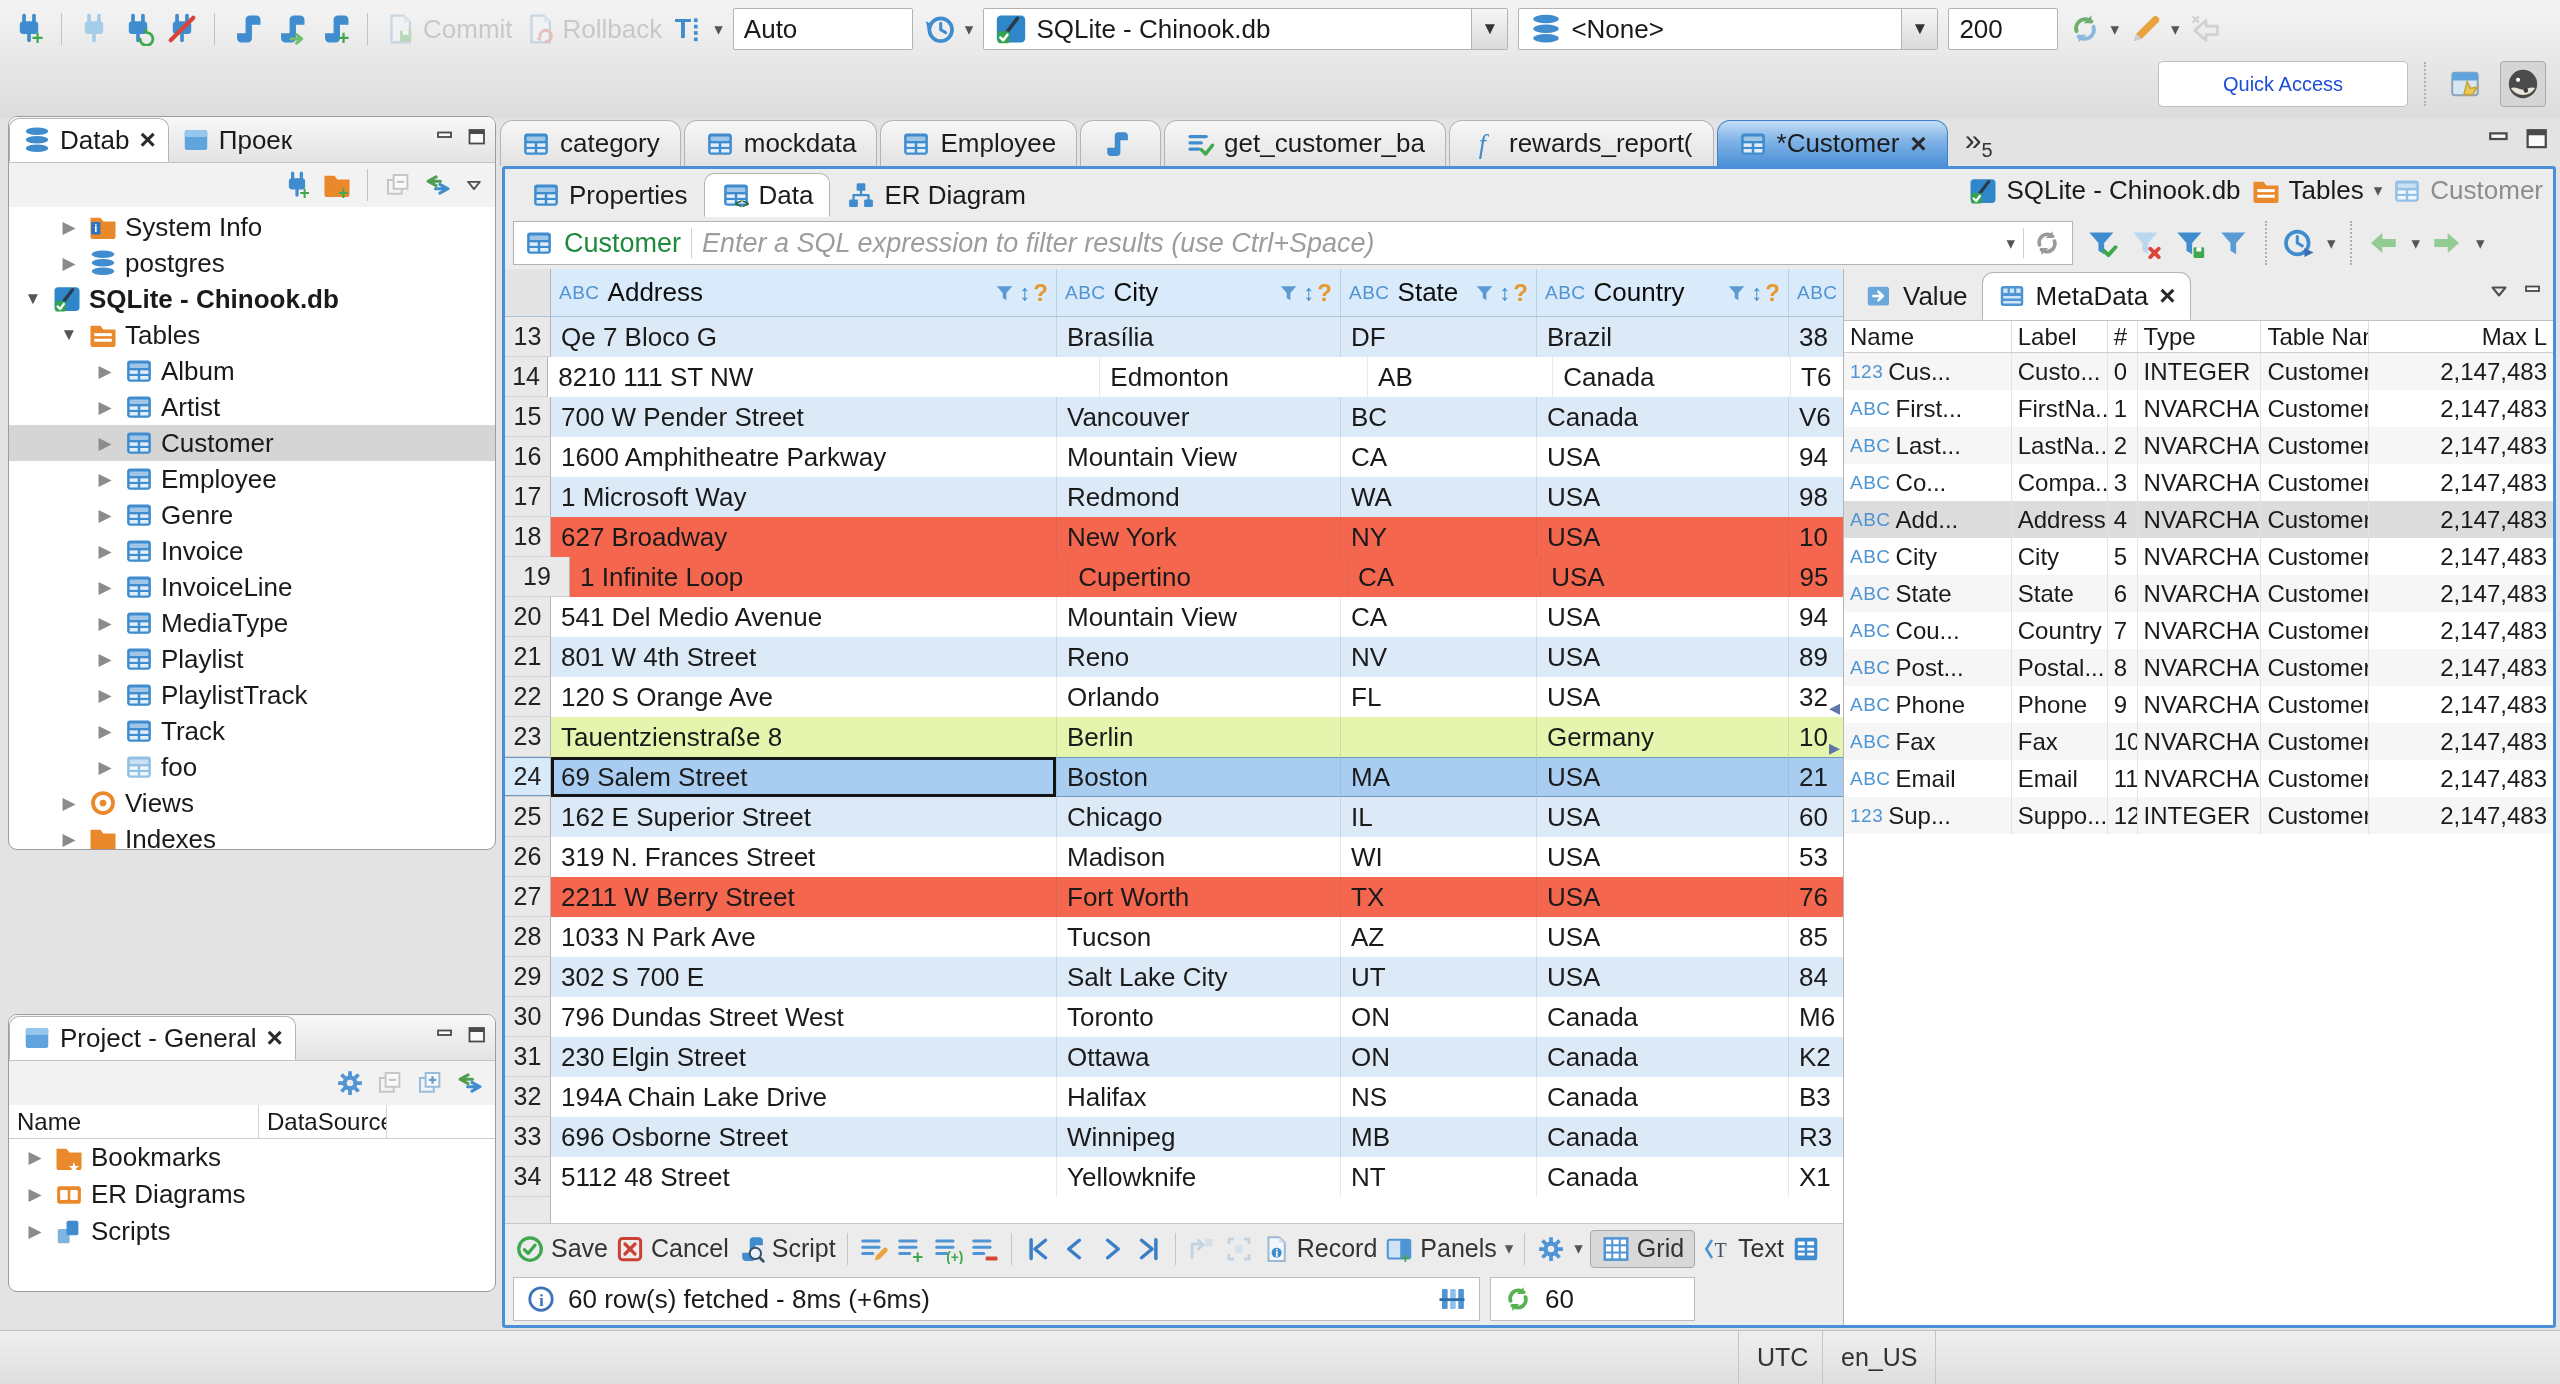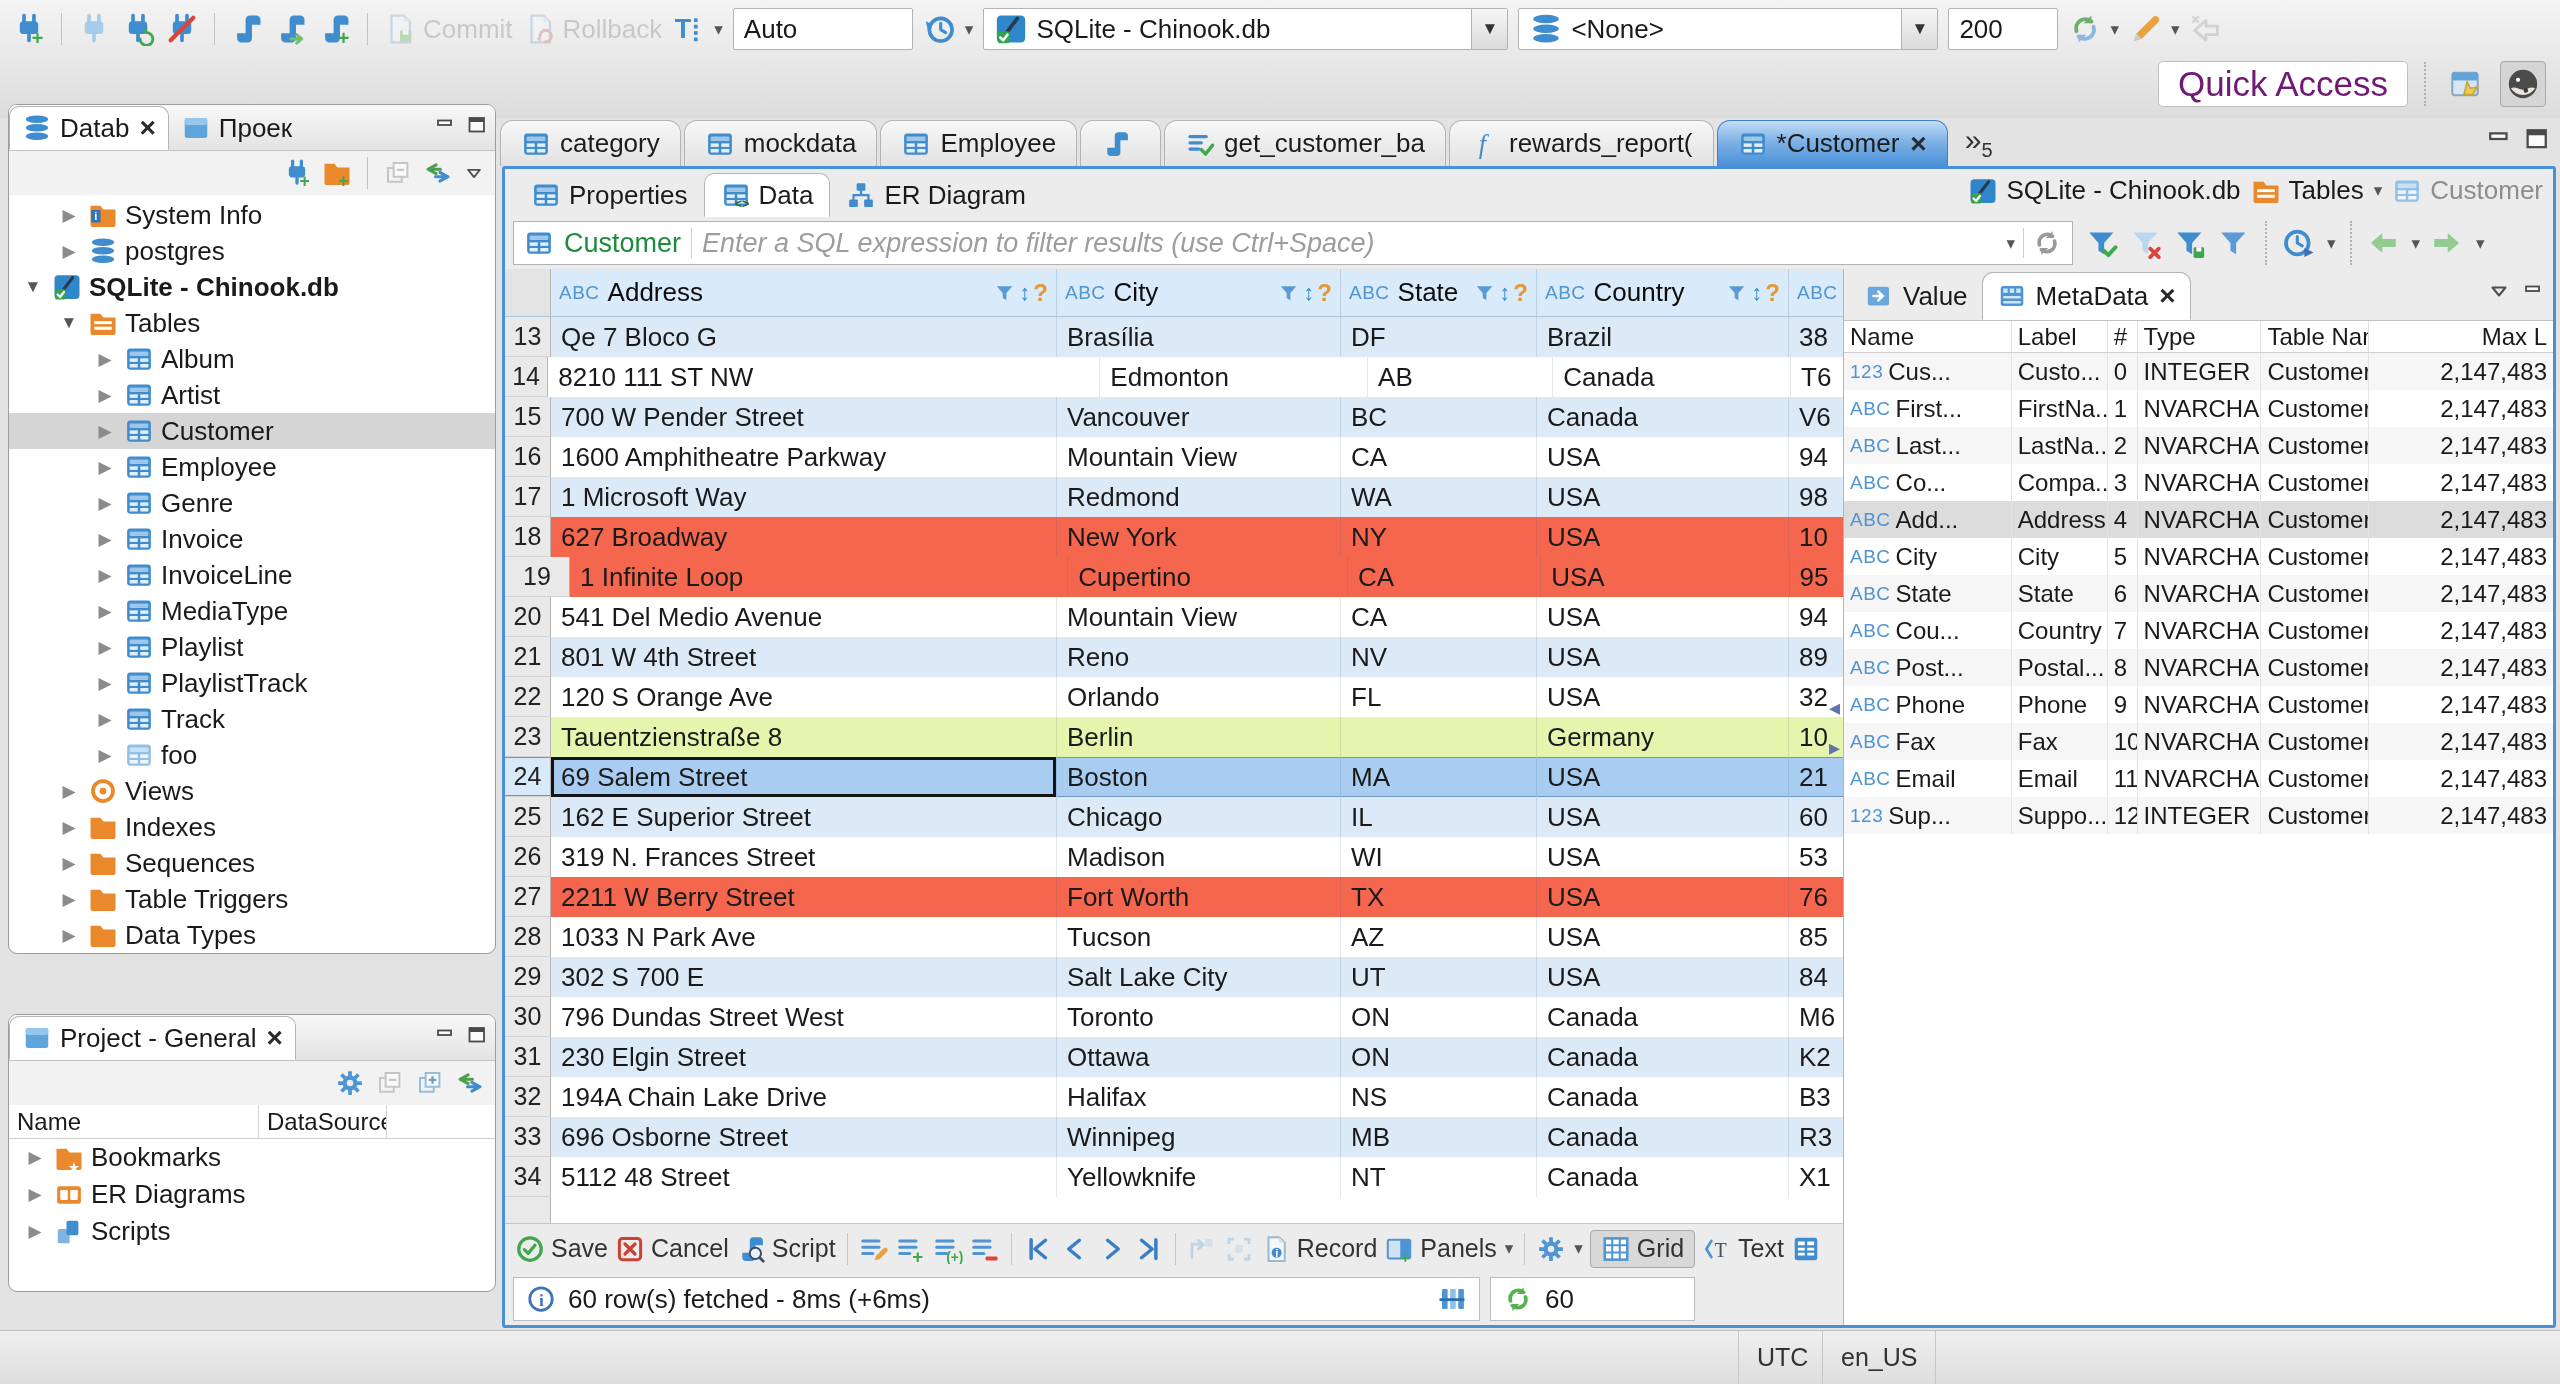--- a/index.html
+++ b/index.html
@@ -12,21 +12,21 @@
 .drop-caret{font-size:17px;color:#555;margin-left:2px}
 
 #topbar{position:absolute;left:0;top:0;width:2560px;height:118px;background:linear-gradient(#f4f4f4,#dcdcdc)}
 .tb-row1{position:absolute;left:12px;top:6px;height:46px;display:flex;align-items:center;gap:10px}
 .tb-sep{width:1px;height:32px;background:#c2c2c2;margin:0 5px}
 .tb-btn{display:flex;align-items:center;gap:6px}
 .glabel{color:#9b9b9b;font-size:26px}
 .combo{height:42px;background:#fff;border:1px solid #b3b3b3;border-radius:2px;display:flex;align-items:center;padding:0 10px;font-size:26px;gap:8px;white-space:nowrap}
 .combo .dropbtn{width:36px;height:40px;border-left:1px solid #b3b3b3;background:linear-gradient(#f6f6f6,#dadada);display:flex;align-items:center;justify-content:center;margin:0 -10px 0 6px;font-size:17px;color:#333}
 .tb-row2{position:absolute;right:14px;top:58px;height:52px;display:flex;align-items:center;gap:12px}
-#quick-access{width:250px;height:46px;border:1px solid #c0c0c0;border-radius:5px;background:#fff;color:#701a75;font-size:35px;display:flex;align-items:center;justify-content:center}
+#quick-access{width:250px;height:46px;border:1px solid #c0c0c0;border-radius:5px;background:#fff;color:#1d4ed8;font-size:20px;display:flex;align-items:center;justify-content:center}
 .dotsep{width:2px;height:44px;border-left:2px dotted #b0b0b0;margin:0 4px}
 .sq-btn{width:46px;height:46px;display:flex;align-items:center;justify-content:center;border-radius:4px}
 .sq-btn.pressed{background:#d5d5d5;border:1px solid #a9a9a9}
 
 #tabstrip{position:absolute;left:500px;top:118px;width:2056px;height:48px;display:flex;align-items:flex-end}
 .etab{height:46px;display:flex;align-items:center;gap:9px;padding:0 20px;font-size:26px;color:#1c1c1c;border:1px solid #b4b4b4;border-bottom:none;border-radius:13px 13px 0 0;margin-right:3px;background:linear-gradient(#f7f7f7,#e2e2e2);white-space:nowrap}
 .etab.active{background:linear-gradient(#c3ddf6 0%,#7fb2e6 45%,#4a90d8 100%);border-color:#3c80c8}
 .tab-close{font-size:28px;font-weight:bold;color:#2a2a2a;line-height:1;margin-left:2px}
 #tab-overflow{font-size:30px;color:#333;margin:0 0 4px 14px}
 #tab-overflow sub{font-size:20px}
@@ -81,21 +81,21 @@
 .sp-tab.active{background:#fff;border:1px solid #b4b4b4;border-bottom-color:#fff;border-radius:11px 11px 0 0}
 #sp-tab-icons{position:absolute;right:8px;top:10px;display:flex;gap:10px}
 #meta-header{display:flex;height:32px;border-bottom:1px solid #cfcfcf;font-size:24px;align-items:center}
 .mh-cell{padding:0 6px;border-right:1px solid #dedede;overflow:hidden;white-space:nowrap;height:100%;display:flex;align-items:center}
 .mrow{display:flex;height:37px;font-size:24px;align-items:center}
 .mrow:nth-child(odd){background:#f6f6f6}
 .mrow.msel{background:#dcdcdc}
 .m-cell{padding:0 6px;border-right:1px solid #e4e4e4;overflow:hidden;white-space:nowrap;height:100%;display:flex;align-items:center;gap:5px}
 
 .lpanel{position:absolute;left:8px;width:488px;background:#fff;border:1px solid #9c9c9c;border-radius:9px;overflow:hidden;display:flex;flex-direction:column}
-#navpanel{top:104px;height:850px}
+#navpanel{top:116px;height:734px}
 #projpanel{top:1014px;height:278px}
 .panel-head{height:46px;background:linear-gradient(#f8f8f8,#e3e3e3);border-bottom:1px solid #c3c3c3;display:flex;align-items:flex-end;position:relative;flex:none}
 .ptab{height:44px;display:flex;align-items:center;gap:8px;padding:0 12px;font-size:26px;white-space:nowrap}
 .ptab.active{background:#fff;border:1px solid #b4b4b4;border-bottom-color:#fff;border-radius:10px 10px 0 0}
 .ph-icons{position:absolute;right:6px;top:8px;display:flex;gap:8px}
 .panel-toolbar{height:44px;display:flex;align-items:center;justify-content:flex-end;gap:10px;padding:0 10px;background:#f2f2f2;flex:none}
 #nav-filter{margin:4px 8px;height:42px;border:1px solid #b9b9b9;border-radius:6px;padding:0 12px;font-size:25px;color:#a5a5a5;display:flex;align-items:center;flex:none;background:#fff}
 #nav-tree{flex:1;overflow:hidden;padding-top:2px}
 .trow{height:36px;display:flex;align-items:center;gap:7px;font-size:26px;white-space:nowrap}
 .trow.selected{background:#d5d5d5}

